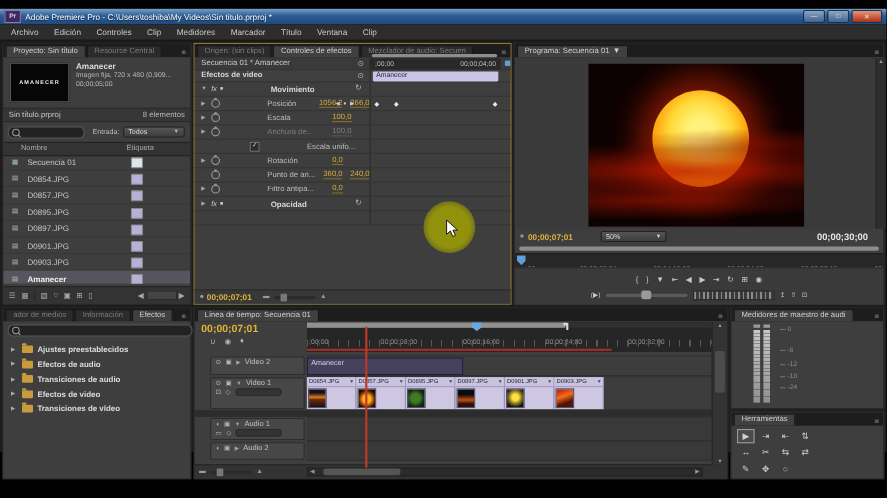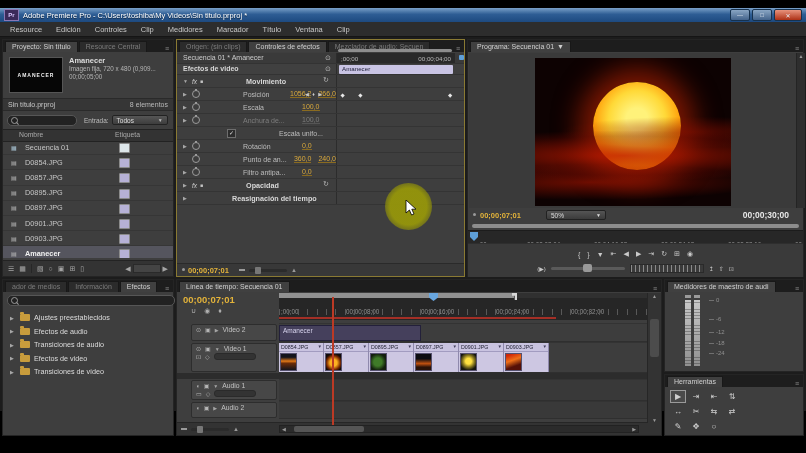--- a/index.html
+++ b/index.html
@@ -153,21 +153,21 @@
   .shuttle .sth{position:absolute;left:32px;top:-2.5px;width:9px;height:8px;background:#999;border-radius:2px;}
   .jog{width:72px;height:7px;flex:none;border:1px solid #2a2a2a;
     background:repeating-linear-gradient(90deg,#8a8a8a 0 1.5px,#3a3a3a 1.5px 4px);}
   
   #effects-panel{left:2px;top:242px;width:172px;height:157px;}
   #efx-search{left:4px;top:15px;width:160px;}
   #efx-folders{position:absolute;left:0;top:31px;width:170px;}
   .frow{height:13.5px;display:flex;align-items:center;padding-left:7px;gap:4px;}
   .folder{width:10px;height:7px;background:#c89c3c;border-radius:1px;position:relative;flex:none;}
   .folder::before{content:'';position:absolute;top:-2px;left:0;width:4px;height:2px;background:#c89c3c;border-radius:1px 1px 0 0;}
-  .fname{font-size:7.2px;color:#ddd;font-weight:normal;}
+  .fname{font-size:7.2px;color:#ddd;font-weight:bold;}
   
   #tl-panel{left:176px;top:242px;width:486px;height:157px;}
   #tl-tc{position:absolute;left:6px;top:14px;font-size:9.5px;font-weight:bold;color:#e3b33a;}
   #tl-icons{position:absolute;left:14px;top:27px;display:flex;gap:8px;font-size:7px;color:#b0b0b0;}
   #tl-rulerzone{position:absolute;left:102px;top:13px;width:370px;height:27px;background:#262626;overflow:hidden;}
   #tl-workgroove{position:absolute;left:0;top:0;width:370px;height:5px;background:#303030;}
   #tl-workbar{position:absolute;left:0;top:0;width:235px;height:5px;background:#919191;}
   #tl-workend{position:absolute;left:233px;top:0;width:5px;height:7px;background:#d8d8d8;
     clip-path:polygon(0 0,100% 0,100% 100%,55% 100%,55% 40%,0 40%);}
   #tl-labs{position:absolute;left:2px;top:7px;white-space:nowrap;}
@@ -241,21 +241,21 @@
     <span id="appicon">Pr</span>
     <span id="titletext">Adobe Premiere Pro - C:\Users\toshiba\My Videos\Sin titulo.prproj *</span>
     <span id="winbtns">
         <span class="wb">—</span>
         <span class="wb">□</span>
         <span class="wb close">✕</span>
       </span>
   </div>
 
   <div id="menubar" class="abs">
-      <span class="mi">Resource</span>
+      <span class="mi">Archivo</span>
       <span class="mi">Edición</span>
       <span class="mi">Controles</span>
       <span class="mi">Clip</span>
       <span class="mi">Medidores</span>
       <span class="mi">Marcador</span>
       <span class="mi">Título</span>
       <span class="mi">Ventana</span>
       <span class="mi">Clip</span>
     </div>
 
@@ -459,24 +459,20 @@
             <span class="ecol">
               <span class="twirl">▶</span>
               <span class="fxb">fx</span>
               <span class="boxic">■</span>
               <span class="elab">Opacidad</span>
             </span>
             <span class="reset">↻</span>
             <span class="lane2"></span>
           </div>
           <div class="erow grp">
-            <span class="ecol">
-              <span class="twirl">▶</span>
-              <span class="elab">Reasignación del tiempo</span>
-            </span>
             <span class="lane2"></span>
           </div>
         </div>
       <div id="fx-bottom">
         <span class="tc-dot"></span>
         <span class="tc-yel" id="fx-tc">00;00;07;01</span>
         <span class="zoomctl" id="fx-zoom">
           <span class="zminus"></span>
           <span class="zgroove">
               <span class="zthumb"></span>

